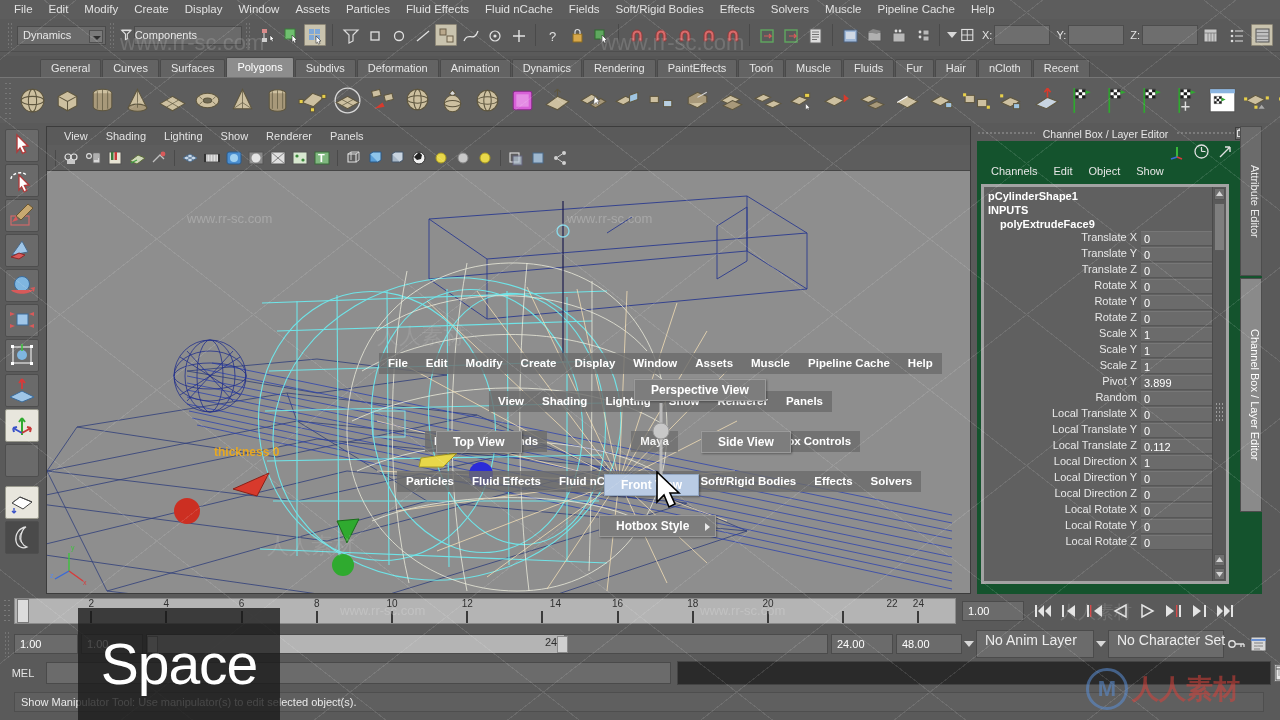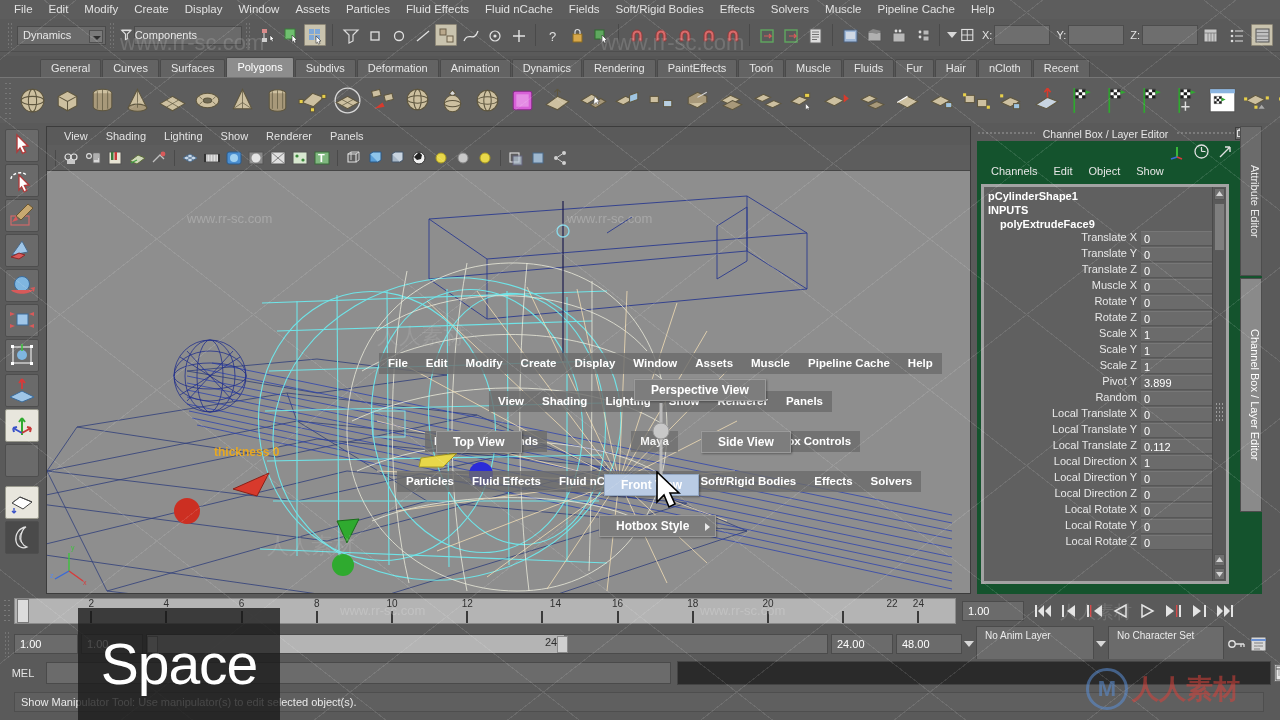--- a/index.html
+++ b/index.html
@@ -131,21 +131,21 @@
 
   
   #rangebar{position:absolute;left:0;top:630px;width:1280px;height:27px;background:#5a5a5a;display:flex;align-items:center;}
   .rngfld{height:20px;background:#6b6b6b;border:1px solid #4b4b4b;color:#fff;font-size:11px;padding-left:5px;line-height:18px;flex:none;}
   #rangetrack{position:relative;height:20px;background:#6e6e6e;border:1px solid #4b4b4b;flex:none;}
   #rangetrack .fill{position:absolute;left:0;top:0;height:18px;background:#b4b4b4;}
   #rangetrack .rlab{position:absolute;right:14px;top:1px;font-size:11px;color:#2f2f2f;}
   #rangetrack .handle{position:absolute;top:1px;width:11px;height:17px;background:#cfcfcf;border:1px solid #8a8a8a;}
   .dropcar{width:14px;height:20px;position:relative;flex:none;}
   .dropcar:after{content:"";position:absolute;left:2px;top:7px;border-left:5px solid transparent;border-right:5px solid transparent;border-top:6px solid #d8d8d8;}
-  .pill{height:36px;background:#6b6b6b;border:1px solid #4b4b4b;color:#ececec;font-size:10px;padding:0 8px;line-height:18px;flex:none;white-space:nowrap;}
+  .pill{height:28px;background:#6b6b6b;border:1px solid #4b4b4b;color:#ececec;font-size:14px;padding:0 8px;line-height:18px;flex:none;white-space:nowrap;}
 
   
   #cmdline{position:absolute;left:0;top:659px;width:1280px;height:28px;background:#5a5a5a;display:flex;align-items:center;}
   #mellab{width:46px;text-align:center;font-size:11px;color:#e4e4e4;flex:none;}
   #cmdinput{height:22px;background:#6b6b6b;border:1px solid #4a4a4a;flex:none;}
   #cmdout{height:24px;background:#2a2a2a;border:1px solid #444;flex:none;}
   #cmdbtn{width:16px;height:18px;background:#e9e9e9;border:1px solid #666;margin-left:3px;flex:none;}
 
   
   #helpline{position:absolute;left:0;top:690px;width:1280px;height:30px;background:#5a5a5a;}
@@ -1029,21 +1029,21 @@
         </div>
         <div class="chrow">
           <span class="lbl">Translate Y</span>
           <span class="val">0</span>
         </div>
         <div class="chrow">
           <span class="lbl">Translate Z</span>
           <span class="val">0</span>
         </div>
         <div class="chrow">
-          <span class="lbl">Muscle X</span>
+          <span class="lbl">Rotate X</span>
           <span class="val">0</span>
         </div>
         <div class="chrow">
           <span class="lbl">Rotate Y</span>
           <span class="val">0</span>
         </div>
         <div class="chrow">
           <span class="lbl">Rotate Z</span>
           <span class="val">0</span>
         </div>

